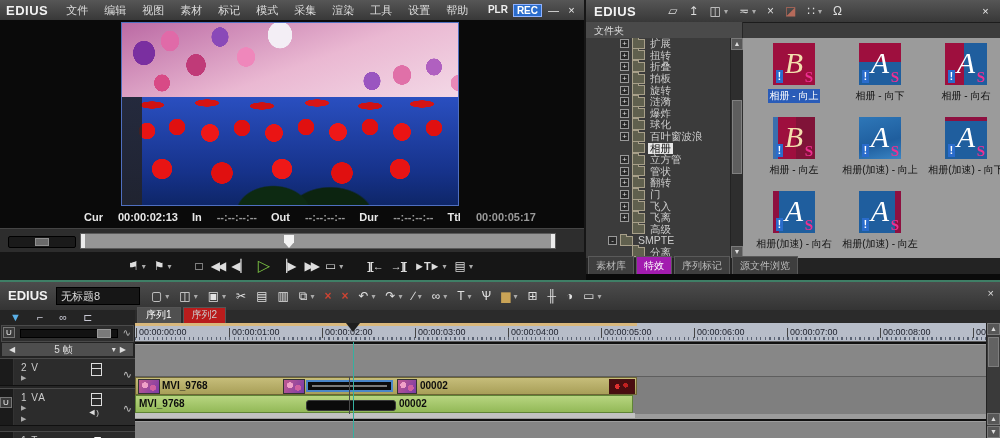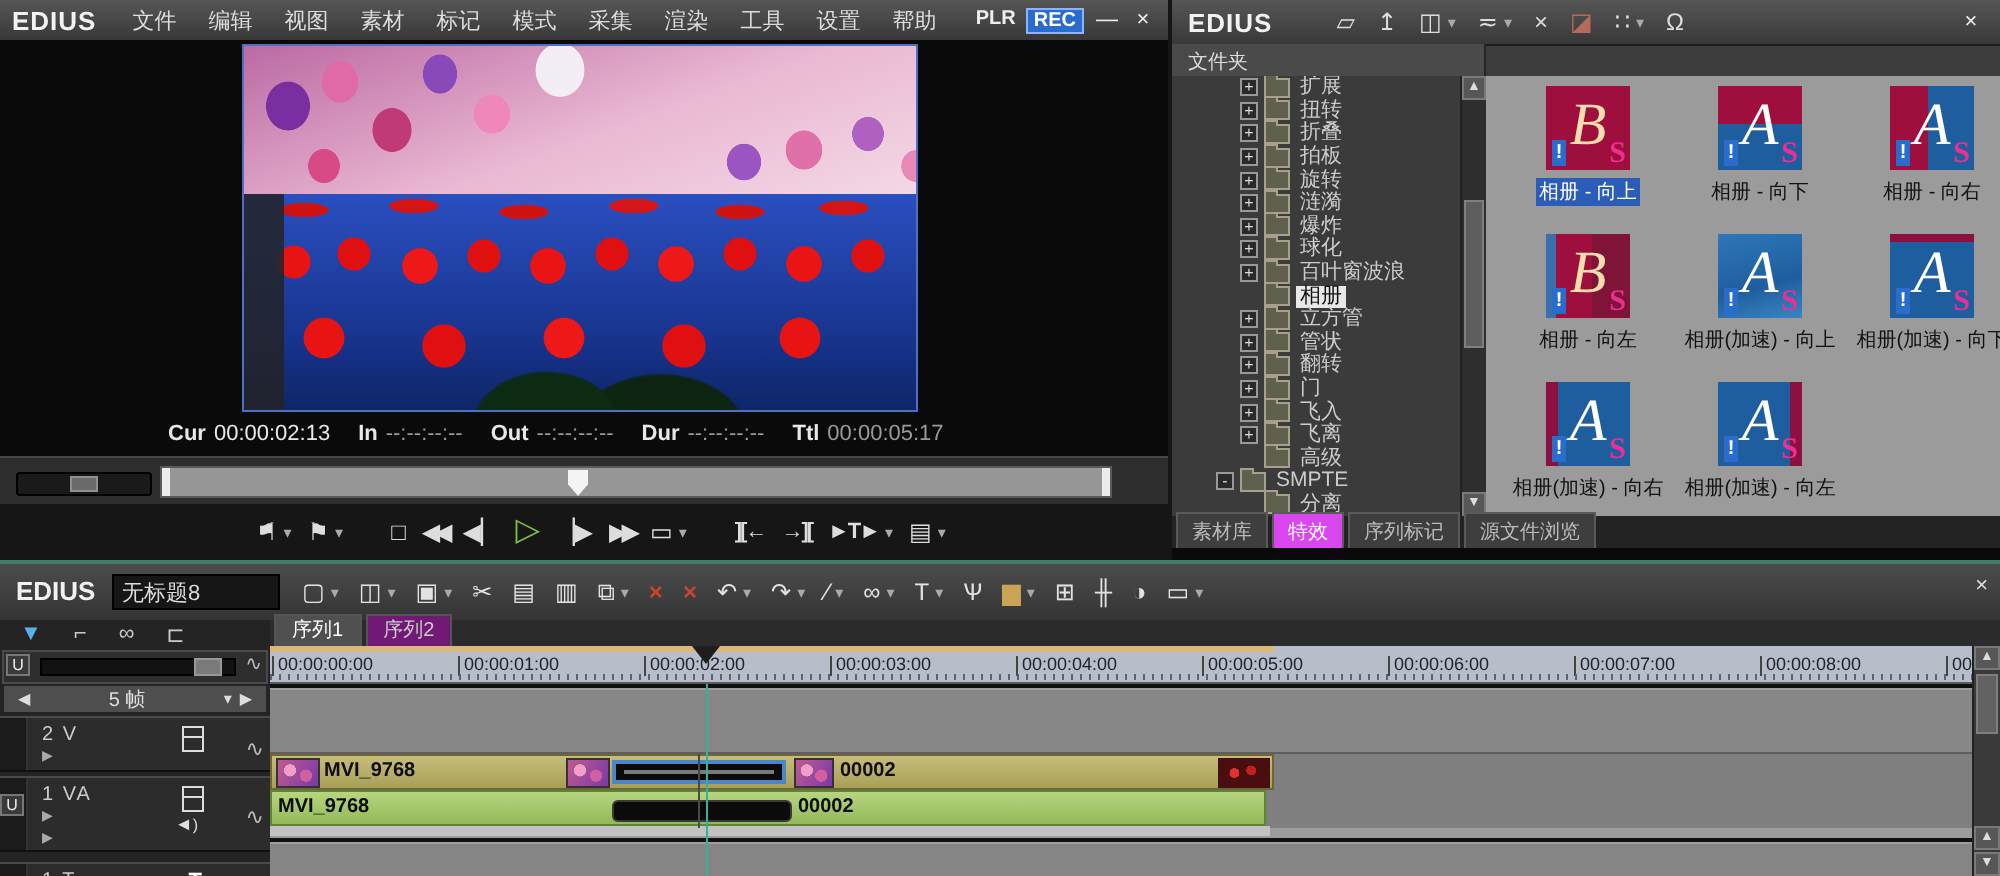--- a/index.html
+++ b/index.html
@@ -52,21 +52,21 @@
      radial-gradient(17px 17px at 100px 76px,#e01010 0 62%,transparent 65%),
      radial-gradient(16px 16px at 160px 72px,#ee1818 0 62%,transparent 65%),
      radial-gradient(17px 17px at 220px 76px,#e01010 0 62%,transparent 65%),
      radial-gradient(16px 16px at 278px 72px,#e81414 0 62%,transparent 65%),
      radial-gradient(60px 45px at 45% 108%,#0d2a12 0 60%,transparent 63%),
      radial-gradient(70px 50px at 62% 112%,#0c2410 0 60%,transparent 63%),
      linear-gradient(#2a4fc0,#16328a 70%,#0e2668);}
   .tc-row{position:absolute;left:84px;top:191px;height:14px;display:flex;gap:14px;
           font-size:11px;font-weight:bold;color:#e8e8e8;white-space:nowrap;}
   .tc-pair{display:flex;gap:4px;}
-  .tc-val{font-weight:normal;}
+  .tc-val{font-weight:bold;margin-left:11px;}
   .dim{color:#9a9a9a;}
   .slider-row{position:absolute;left:0;top:228px;right:0;height:24px;background:#2d2d2d;border-top:1px solid #454545;}
   .shuttle{position:absolute;left:8px;top:7px;width:66px;height:10px;background:#1a1a1a;border:1px solid #000;border-radius:2px;}
   .shuttle-handle{position:absolute;left:26px;top:1px;width:12px;height:6px;background:#6a6a6a;border:1px solid #909090;}
   .posbar{position:absolute;left:80px;top:4px;width:474px;height:14px;background:#969696;border:1px solid #5a5a5a;}
   .cap{position:absolute;top:0;width:4px;height:100%;background:#ececec;}
   .cap.l{left:0;} .cap.r{right:0;}
   .pos-marker{position:absolute;left:203px;top:1px;width:10px;height:13px;background:#f4f4f4;
               clip-path:polygon(0 0,100% 0,100% 55%,50% 100%,0 55%);}
   .transport{position:absolute;left:0;top:252px;right:0;height:28px;background:#161616;display:flex;align-items:center;padding-left:124px;}
@@ -121,21 +121,21 @@
   .art-v7{background:linear-gradient(90deg,#8e1040 0 14%,#1f5e9e 14%);}
   .art-v8{background:linear-gradient(90deg,#1f5e9e 0 86%,#8e1040 86%);}
   .th-s{position:absolute;right:2px;bottom:-1px;color:#ee2f92;font-family:"Liberation Serif","DejaVu Serif",serif;font-weight:bold;font-size:15px;}
   .th-ex{position:absolute;left:3px;bottom:2px;width:7px;height:13px;background:#2a6ccc;color:#fff;font-size:10px;font-weight:bold;
          text-align:center;line-height:13px;}
   .th-ex::after{content:"!";}
   .thumb-label{font-size:10px;color:#111;margin-top:4px;white-space:nowrap;}
   .thumb-label.sel{background:#2a5cb8;color:#fff;padding:0 2px;}
   .bin-tabs{position:absolute;left:0;bottom:6px;height:16px;right:0;background:#232323;display:flex;gap:2px;padding-left:2px;align-items:flex-end;}
   .bin-tab{background:#3e3e3e;color:#bbb;font-size:10px;padding:2px 7px 1px;border:1px solid #5a5a5a;border-bottom:none;white-space:nowrap;}
-  .bin-tab.active{background:#d946ef;color:#fff;}
+  .bin-tab.active{background:#a21caf;color:#fff;}
   .bin-bottom{position:absolute;left:0;bottom:0;height:6px;right:0;background:#0a0a0a;}
   
   .timeline{position:absolute;left:0;top:280px;width:1000px;height:158px;background:#2b2b2b;border-top:2px solid #3f7f66;box-sizing:border-box;}
   .tl-toolbar{position:absolute;left:0;top:0;right:0;height:28px;background:linear-gradient(#4c4c4c,#343434);}
   .tl-logo{position:absolute;left:8px;top:6px;font-weight:bold;color:#f2f2f2;font-size:13px;}
   .tl-title{position:absolute;left:56px;top:5px;width:74px;height:14px;background:#161616;color:#ddd;font-size:11px;
             padding:1px 4px;border:1px solid #000;}
   .tl-icons{position:absolute;left:146px;top:1px;display:flex;align-items:center;height:26px;}
   .tb{display:flex;align-items:center;padding:0 5px;color:#e2e2e2;font-size:12px;}
   .g-red{color:#cc4433;font-weight:bold;}
@@ -157,21 +157,21 @@
   .trk-edge{position:absolute;left:0;top:0;width:13px;height:100%;background:#1b1b1b;border-right:1px solid #333;}
   .trk-name{position:absolute;left:21px;top:3px;font-size:10px;color:#ccc;letter-spacing:1px;}
   .ic-sun{position:absolute;right:33px;top:4px;width:9px;height:11px;border:1px solid #ddd;}
   .ic-sun::after{content:"";position:absolute;left:0;right:0;top:4px;height:1px;background:#ddd;}
   .trk-expand{position:absolute;left:21px;color:#aaa;font-size:7px;}
   .spk{position:absolute;right:36px;top:18px;color:#ddd;font-size:9px;}
   .spk::after{content:")";font-size:8px;}
   .squig{position:absolute;right:3px;top:35%;color:#bbb;font-size:11px;}
   .ic-t{position:absolute;right:34px;top:3px;color:#fff;font-weight:bold;font-size:11px;}
   .seq-tabs{position:absolute;left:137px;top:28px;height:13px;display:flex;gap:2px;align-items:flex-end;}
-  .seq-tab{background:#701a75;color:#ccc;font-size:10px;padding:0 8px 1px;border:1px solid #555;border-bottom:none;}
+  .seq-tab{background:#b91c1c;color:#ccc;font-size:10px;padding:0 8px 1px;border:1px solid #555;border-bottom:none;}
   .seq-tab.active{background:#505050;color:#fff;}
   .ruler{position:absolute;left:135px;top:41px;right:14px;height:19px;background:#b7bdc9;overflow:hidden;border-bottom:1px solid #5a5a5a;box-sizing:border-box;}
   .loaded-bar{position:absolute;left:0;top:0;width:502px;height:3px;background:#d9b87c;}
   .marks{position:absolute;left:1px;top:5px;display:flex;}
   .mark{flex:none;width:90px;font-size:9px;color:#20232e;border-left:1px solid #444;padding-left:2px;white-space:nowrap;height:10px;line-height:9px;overflow:visible;}
   .ticks{position:absolute;bottom:1px;left:0;right:0;height:3px;
          background:repeating-linear-gradient(90deg,#5a6374 0 1px,transparent 1px 4.5px);}
   .ph-tri{position:absolute;left:211px;top:0;width:0;height:0;border:7px solid transparent;border-top:9px solid #1e1e1e;}
   .lanes{position:absolute;left:135px;top:60px;right:14px;bottom:0;background:#101010;overflow:hidden;}
   .lane2v{position:absolute;top:2px;height:31px;left:0;right:0;background:#878787;border-top:1px solid #9d9d9d;border-bottom:2px solid #5e5e5e;}

